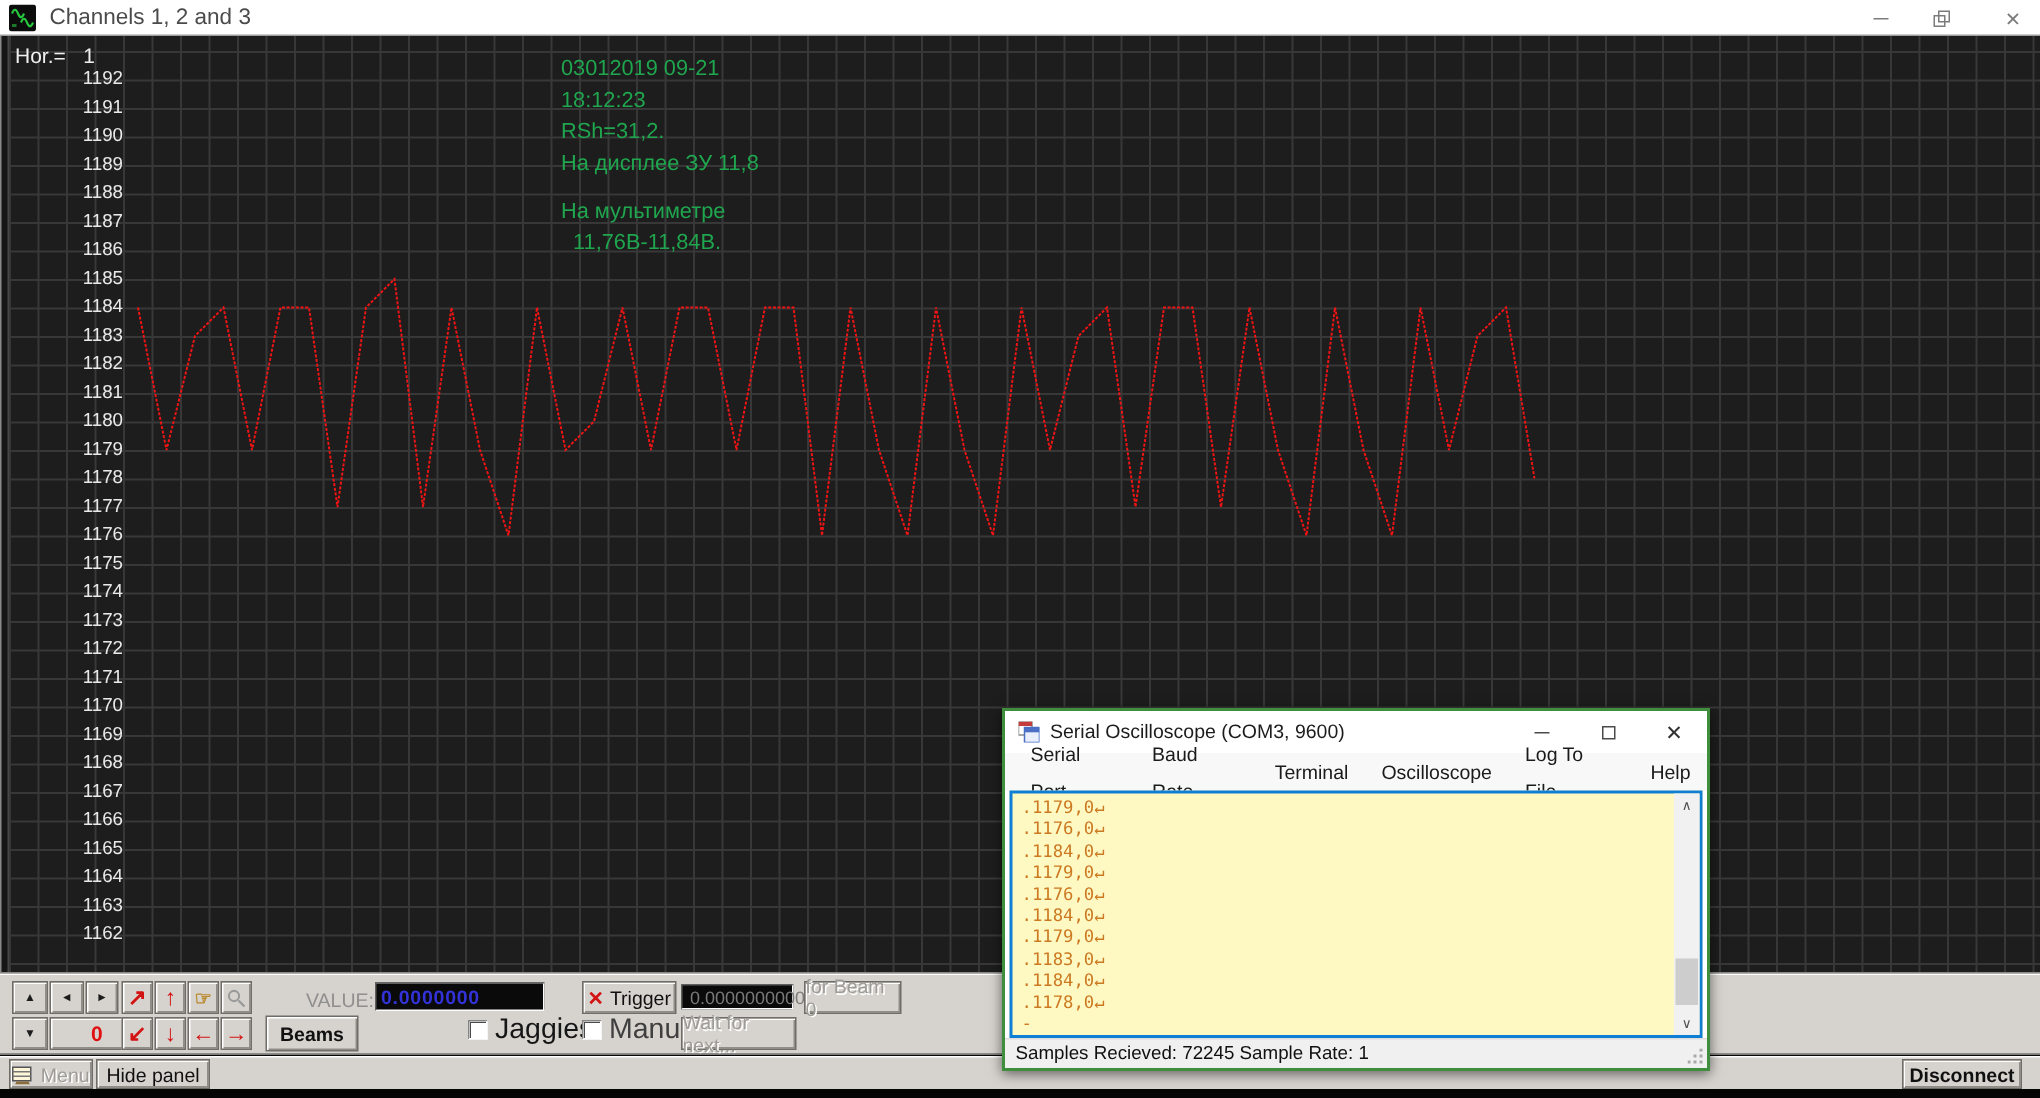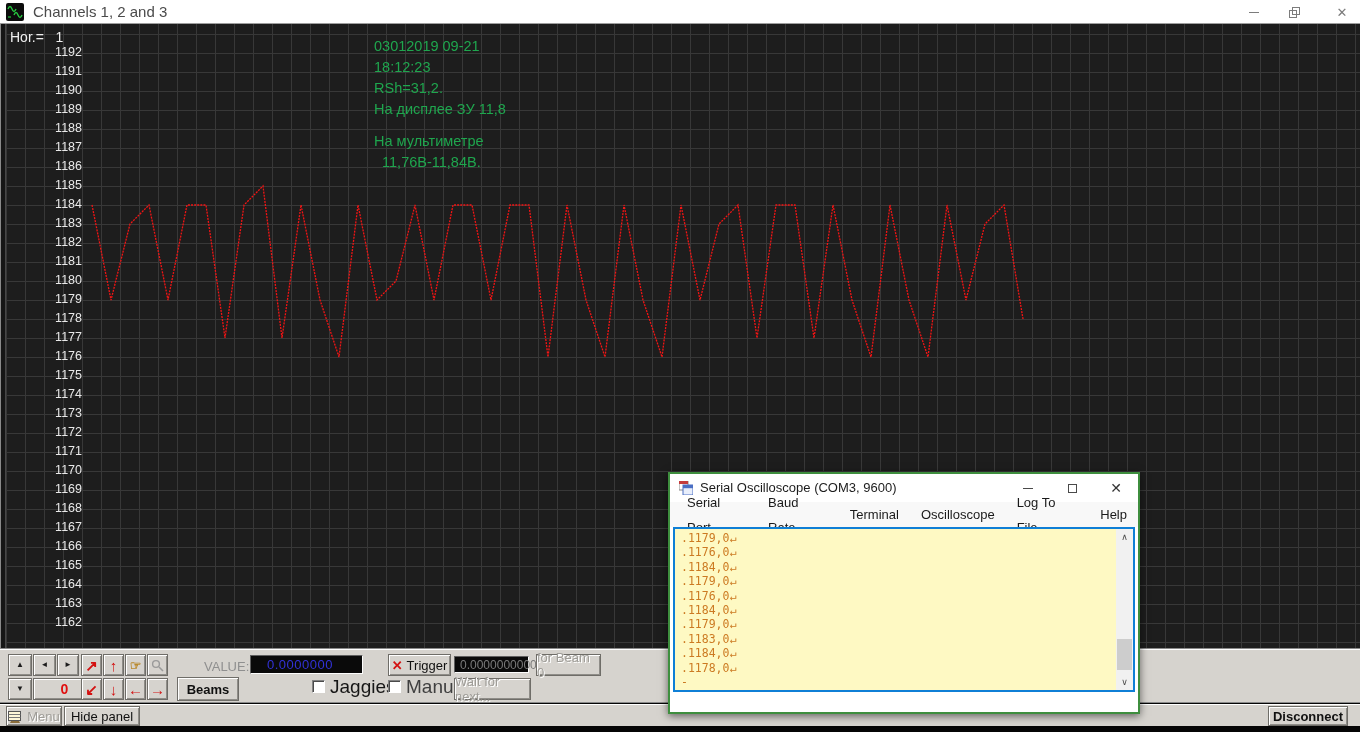--- a/index.html
+++ b/index.html
@@ -42,21 +42,21 @@
   .disabled-text{color:#9e9c97;text-shadow:1px 1px 0 #ffffff}
 
   
   .toolbar{position:absolute;left:0;top:648px;width:1360px;height:55px;background:var(--ui-gray);
     border-top:1px solid #8a8a8a;border-bottom:1px solid #8a8a8a;box-shadow:inset 0 1px 0 #fff}
   .toolbar .abs{position:absolute}
   .tri{font-size:8px;color:#1c1c1c;line-height:1}
   .red-arrow{font-size:15px;font-weight:bold;color:#d31212;line-height:1}
   .beam-num{color:#e01010;font-weight:bold;font-size:14px}
   .value-label{color:#8f8f8f;font-size:13px}
-  .value-field{color:var(--value-blue);font-size:13px;font-weight:normal;display:flex;align-items:center;padding-left:16px;letter-spacing:.5px}
+  .value-field{color:var(--value-blue);font-size:13px;font-weight:bold;display:flex;align-items:center;padding-left:3px;letter-spacing:.5px}
   .trig-field{color:#7a7a7a;font-size:12px;display:flex;align-items:center;padding-left:5px}
   .checkbox{width:13px;height:13px;background:#fff;border-top:1px solid #848484;border-left:1px solid #848484;border-bottom:1px solid #fff;border-right:1px solid #fff;box-shadow:inset 1px 1px 0 #4a4a4a}
   .cb-label{font-size:19px;color:#161616;line-height:14px}
   .trig-x{color:#d31212;font-weight:bold;font-size:13px;margin-right:4px}
 
   
   .bottomrow{position:absolute;left:0;top:704px;width:1360px;height:22px;background:var(--ui-gray);box-shadow:inset 0 1px 0 #fff}
   .blackstrip{position:absolute;left:0;top:726px;width:1360px;height:6px;background:#050505}
 
   
@@ -282,15 +282,26 @@
       <div class="scrollbar">
         <div class="sb-arrow up">
             <span>∧</span>
           </div>
         <div class="sb-thumb"></div>
         <div class="sb-arrow down">
             <span>∨</span>
           </div>
       </div>
     </div>
+    <div class="s-status">
+      <span class="s-status-text">Samples Recieved: 72245  Sample Rate: 1</span>
+      <svg class="grip" viewBox="0 0 11 11">
+        <rect x="8" y="8" width="2" height="2" fill="#a9a9a9"></rect>
+          <rect x="8" y="4" width="2" height="2" fill="#a9a9a9"></rect>
+        <rect x="4" y="8" width="2" height="2" fill="#a9a9a9"></rect>
+          <rect x="8" y="0" width="2" height="2" fill="#a9a9a9"></rect>
+        <rect x="0" y="8" width="2" height="2" fill="#a9a9a9"></rect>
+          <rect x="4" y="4" width="2" height="2" fill="#a9a9a9"></rect>
+      </svg>
+    </div>
   </div>
 
 </div>
 
 </body></html>

